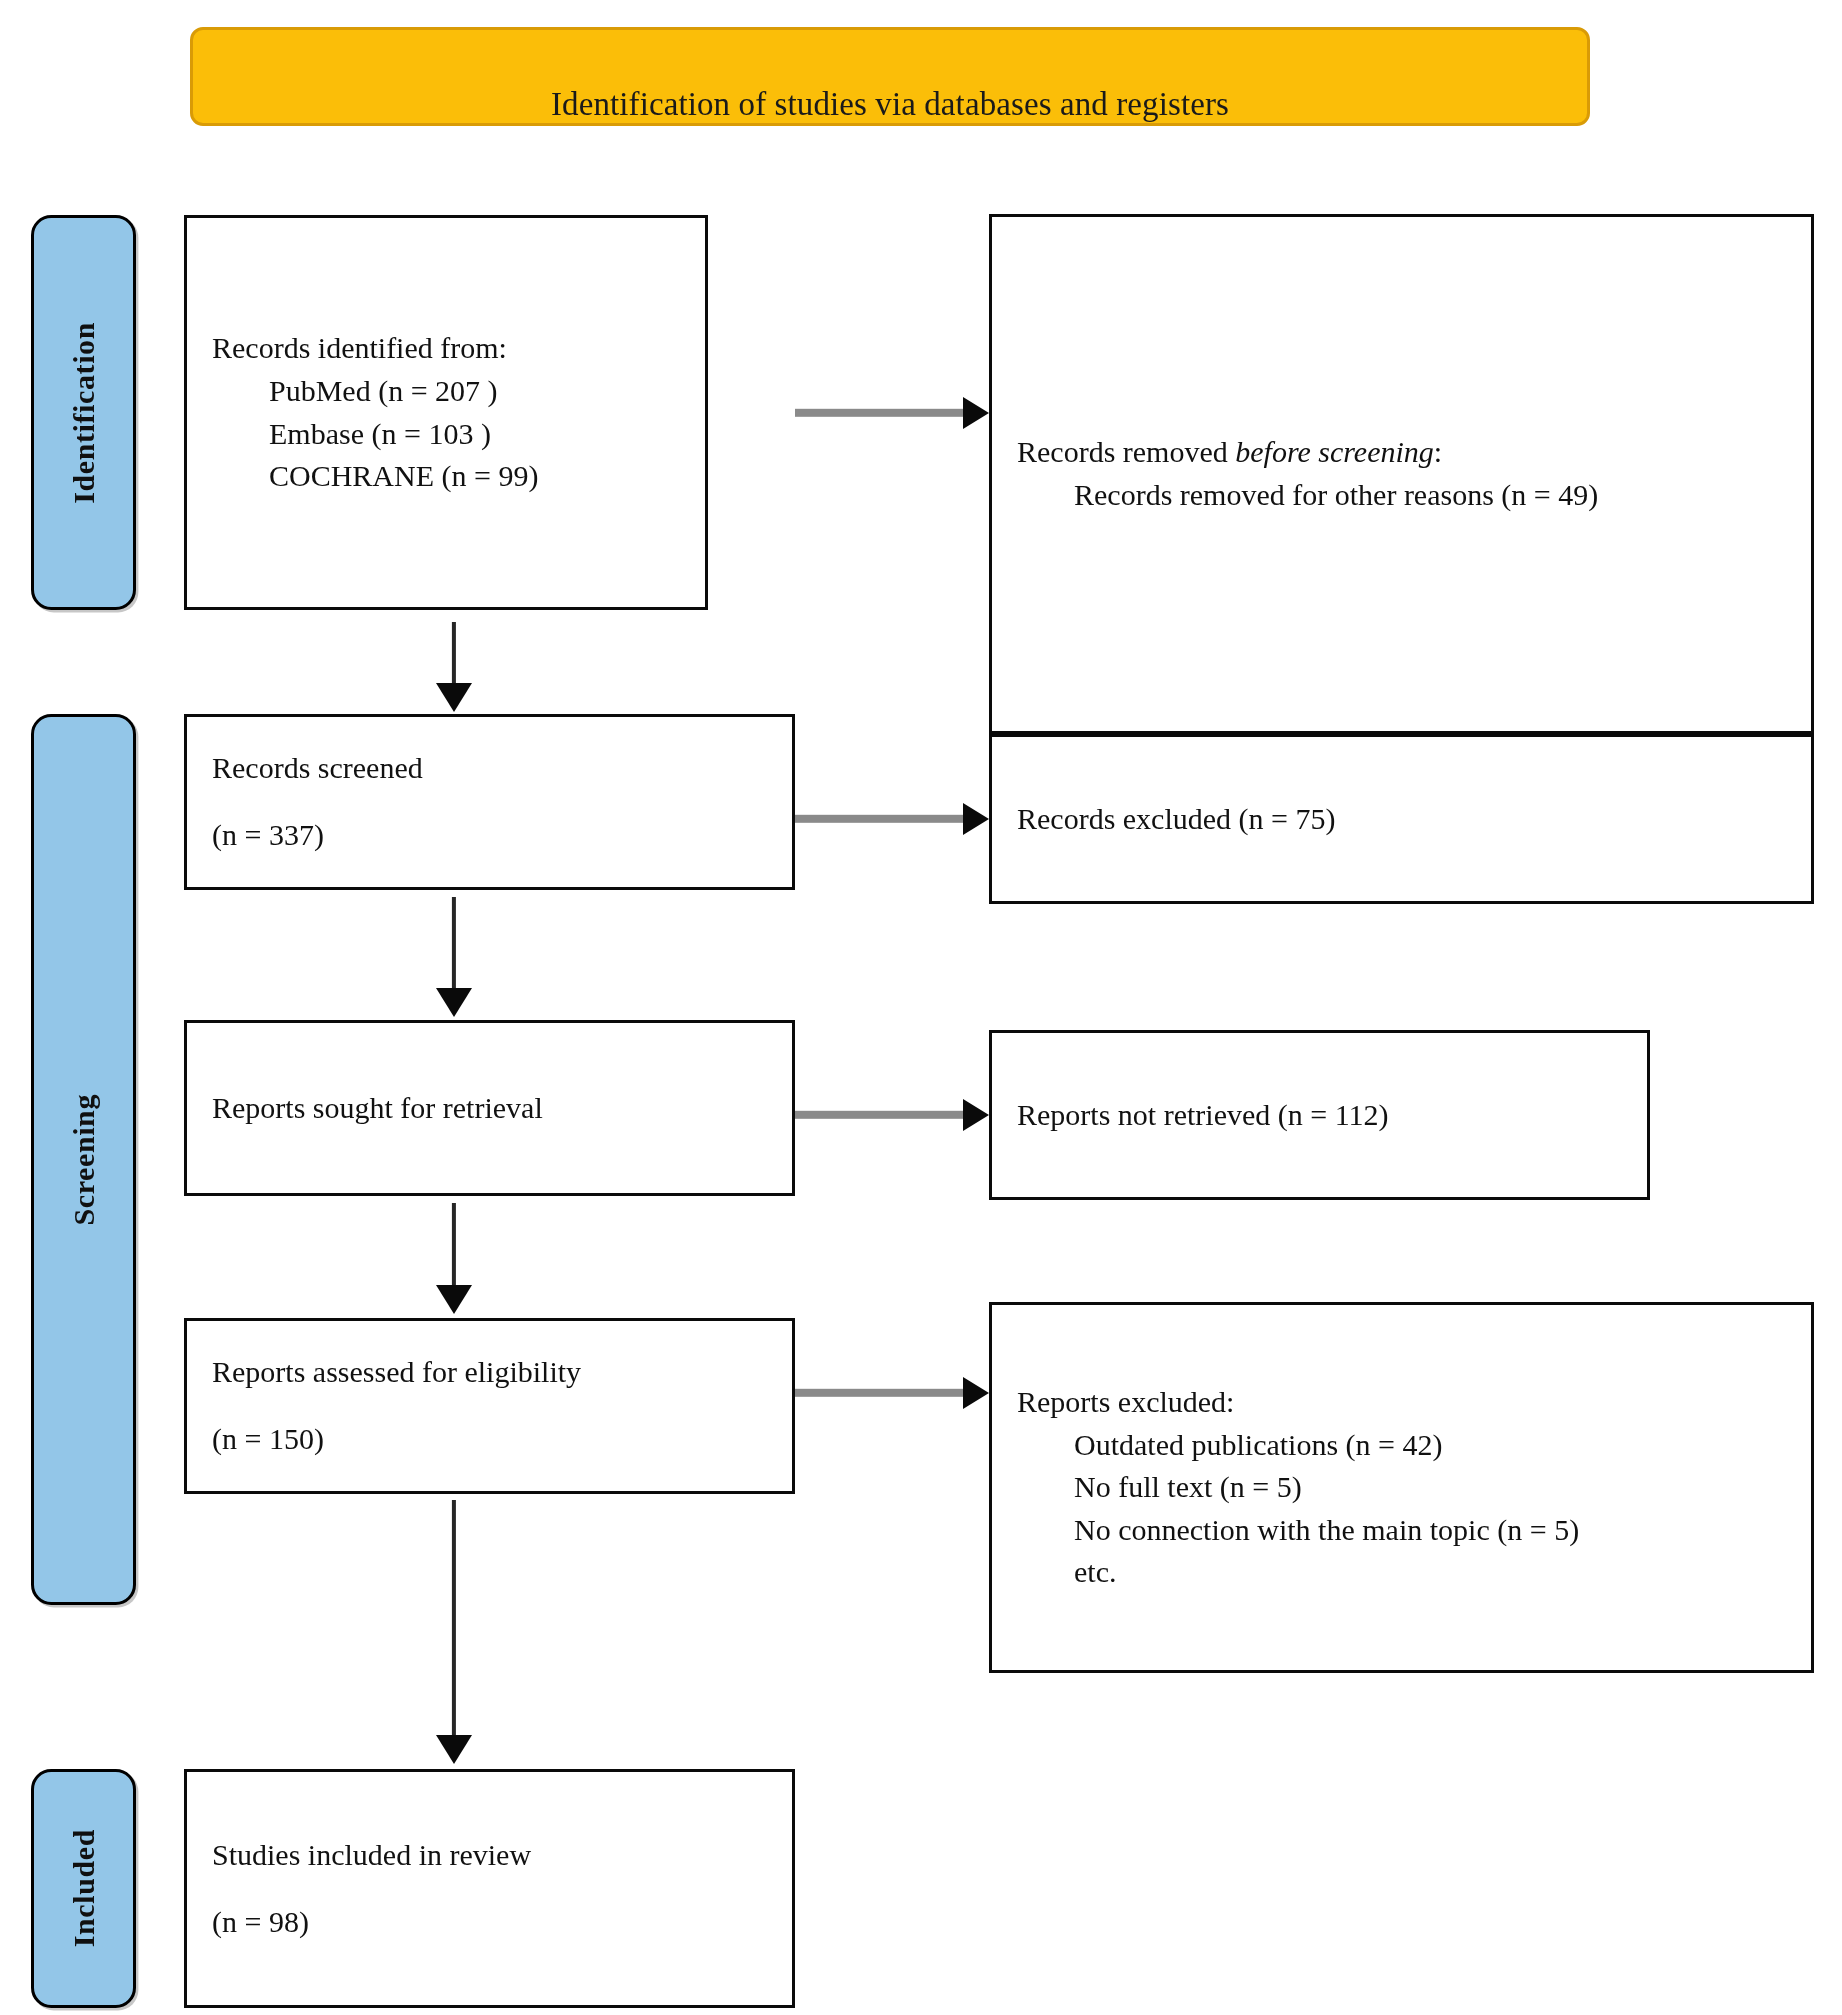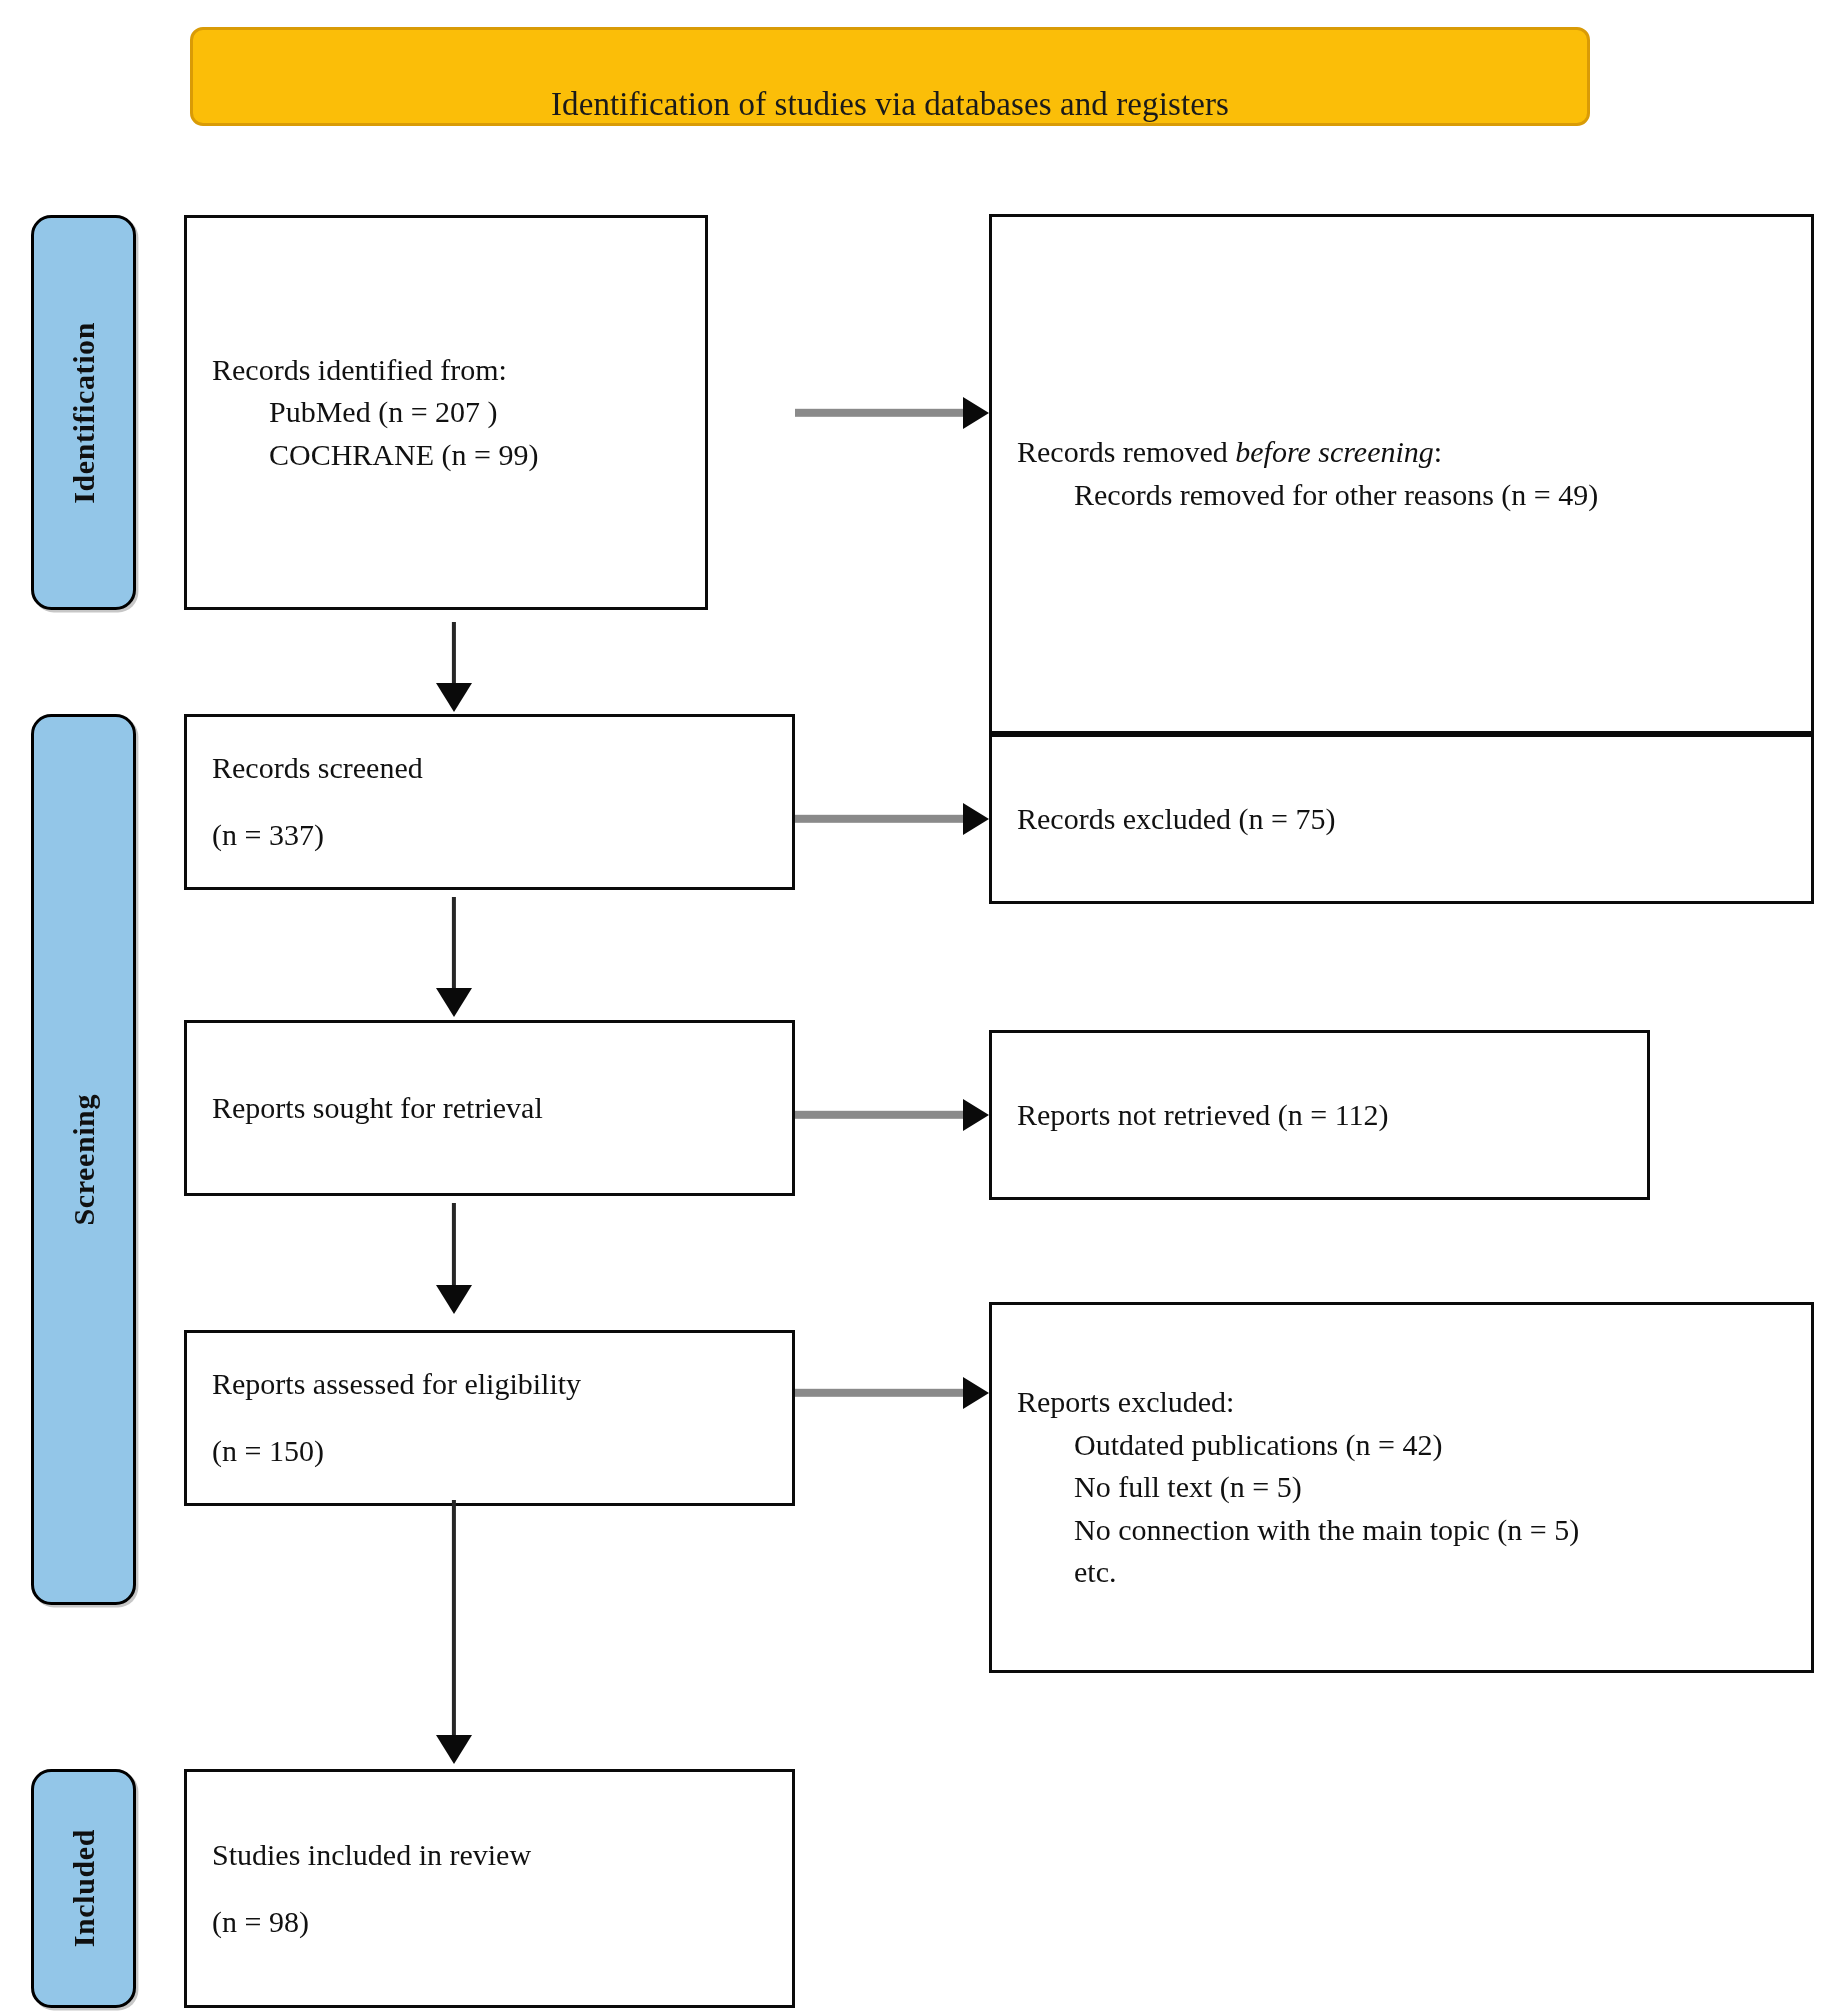--- a/index.html
+++ b/index.html
@@ -82,21 +82,21 @@
     color: #111111;
   }
   .flow-box .line.indent { padding-left: 57px; }
   .flow-box .line .em { font-style: italic; }
   .flow-box .line.gap-top { margin-top: 24px; }
 
   
   #box-identified      { left: 184px; top: 215px;  width: 524px; height: 395px; }
   #box-screened        { left: 184px; top: 714px; width: 611px; height: 176px; }
   #box-sought          { left: 184px; top: 1020px; width: 611px; height: 176px; }
-  #box-assessed        { left: 184px; top: 1318px; width: 611px; height: 176px; margin-top: 12px; }
+  #box-assessed        { left: 184px; top: 1318px; width: 611px; height: 176px; }
   #box-included-review { left: 184px; top: 1769px; width: 611px; height: 239px; }
 
   
   #box-removed-before  { left: 989px; top: 214px;  width: 825px; height: 520px; }
   #box-records-excl    { left: 989px; top: 734px; width: 825px; height: 170px; }
   #box-not-retrieved   { left: 989px; top: 1030px; width: 661px; height: 170px; }
   #box-reports-excl    { left: 989px; top: 1302px; width: 825px; height: 371px; }
 
   
   .arrow {
@@ -172,20 +172,21 @@
 <div class="stage-bar" id="stage-screening">
   <span class="stage-label">Screening</span>
 </div>
 <div class="stage-bar" id="stage-included">
   <span class="stage-label">Included</span>
 </div>
 
 <div class="flow-box" id="box-identified">
   <div class="line">Records identified from:</div>
   <div class="line indent">PubMed (n = 207 )</div>
+  <div class="line indent">Embase (n = 103 )</div>
   <div class="line indent">COCHRANE (n = 99)</div>
 </div>
 
 <div class="flow-box" id="box-screened">
   <div class="line">Records screened</div>
   <div class="line gap-top">(n = 337)</div>
 </div>
 
 <div class="flow-box" id="box-sought">
   <div class="line">Reports sought for retrieval</div>

